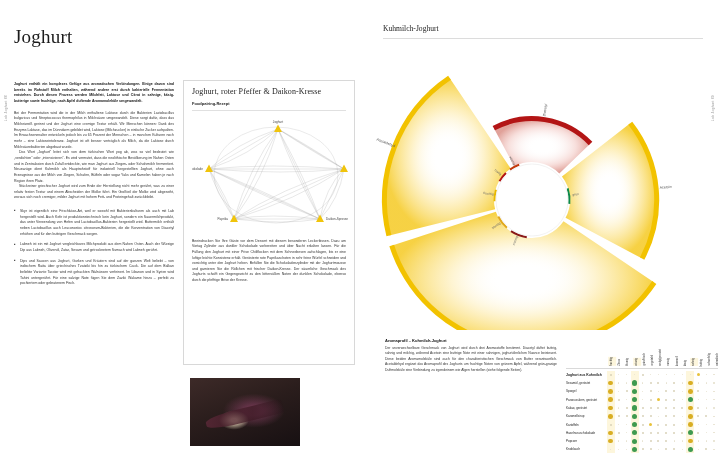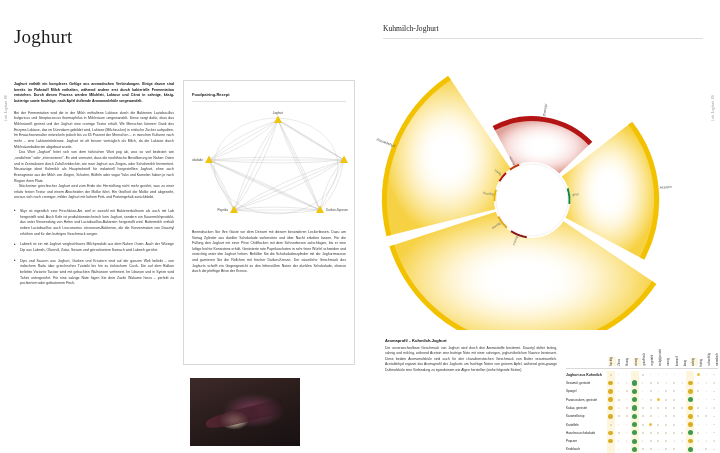--- a/index.html
+++ b/index.html
@@ -162,20 +162,21 @@
       <div class="body-p">Stückreiner griechischer Joghurt wird zum Ende der Herstellung nicht mehr gerührt, was zu einer relativ festen Textur und einem Abscheiden der Molke führt. Ein Großteil der Molke wird abgeseiht, woraus sich noch cremiger, milder Joghurt mit hohem Fett- und Proteingehalt zurückbleibt.</div>
 
       <div class="bullets">
         <div class="bullet">Skyr ist eigentlich eine Frischkäse-Art, weil er sowohl mit Bakterienkulturen als auch mit Lab hergestellt wird. Auch Kefir ist produktionstechnisch kein Joghurt, sondern ein Sauermilchprodukt, das unter Verwendung von Hefen und Lactobacillus-Bakterien hergestellt wird. Buttermilch enthält neben Lactobacillus auch Leuconostoc citrovorum-Bakterien, die die Konzentration von Diacetyl erhöhen und für den buttrigen Geschmack sorgen.</div>
         <div class="bullet">Labneh ist ein mit Joghurt vergleichbares Milchprodukt aus dem Nahen Osten. Auch der Würzige Dip aus Labneh, Olivenöl, Zatar, Sesam und getrocknetem Sumach wird Labneh gerührt.</div>
         <div class="bullet">Dips und Saucen aus Joghurt, Gurken und Kräutern sind auf der ganzen Welt beliebt – von indischem Raita über griechisches Tzatziki bis hin zu türkischem Cacık. Die auf dem Balkan beliebte Variante Tarator wird mit gehackten Walnüssen verfeinert. Im Libanon und in Syrien wird Tahini untergerührt. Für eine salzige Note fügen Sie dem Zaziki Wakame hinzu – perfekt zu pochiertem oder gebratenem Fisch.</div>
       </div>
     </div>
 
     <div class="recipe-box">
+      <div class="recipe-title">Joghurt, roter Pfeffer &amp; Daikon-Kresse</div>
       <div class="recipe-sub">Foodpairing-Rezept</div>
 
       <svg class="pairing-svg" id="pairing-diagram" width="156" height="122" viewBox="0 0 156 122">
           <ellipse cx="84" cy="62" rx="62" ry="48" fill="none" stroke="#c9c9c9" stroke-width=".4"></ellipse>
           <path d="M86,16 Q44.5,30 17,56" fill="none" stroke="#8e8e8e" stroke-width=".28" opacity=".72"></path>
           <path d="M86,16 Q51.5,36 17,56" fill="none" stroke="#8e8e8e" stroke-width=".28" opacity=".72"></path>
           <path d="M86,16 Q58.5,42 17,56" fill="none" stroke="#8e8e8e" stroke-width=".28" opacity=".72"></path>
           <path d="M86,16 Q112,30 152,56" fill="none" stroke="#8e8e8e" stroke-width=".28" opacity=".72"></path>
           <path d="M86,16 Q119,36 152,56" fill="none" stroke="#8e8e8e" stroke-width=".28" opacity=".72"></path>
           <path d="M86,16 Q126,42 152,56" fill="none" stroke="#8e8e8e" stroke-width=".28" opacity=".72"></path>

